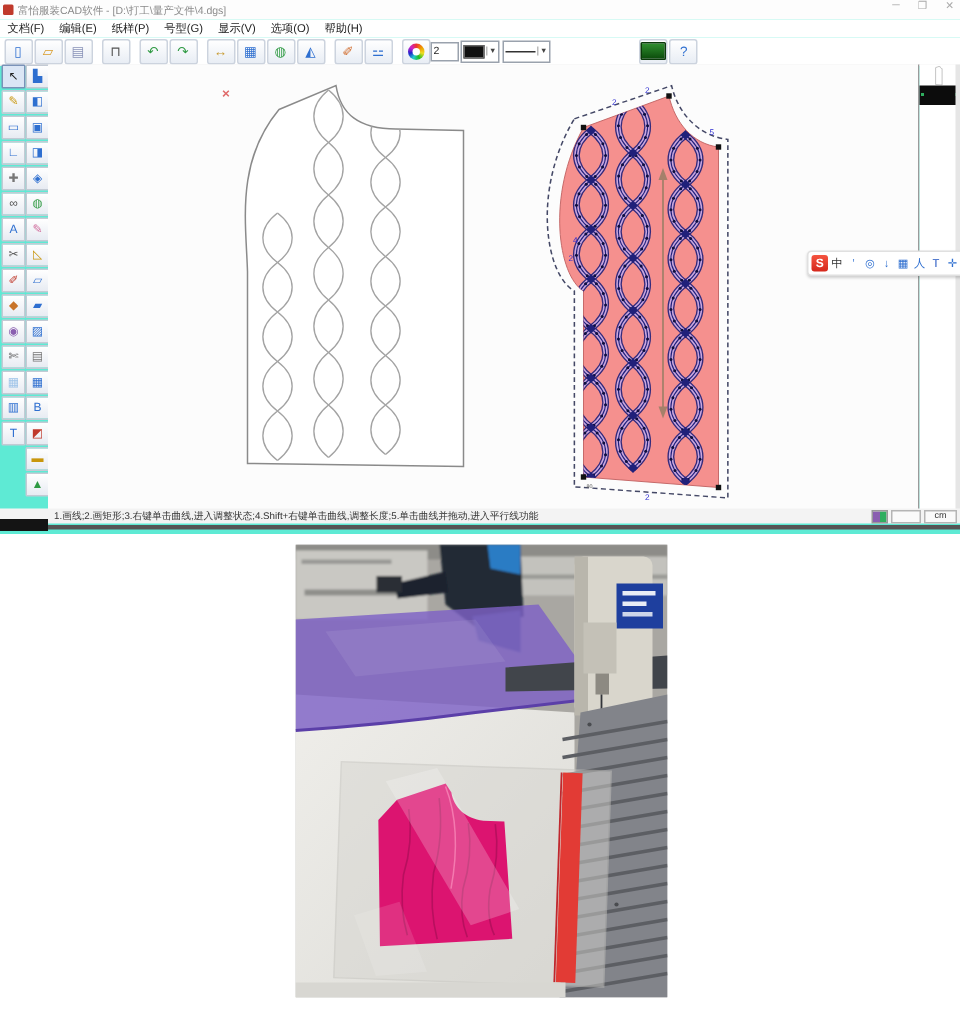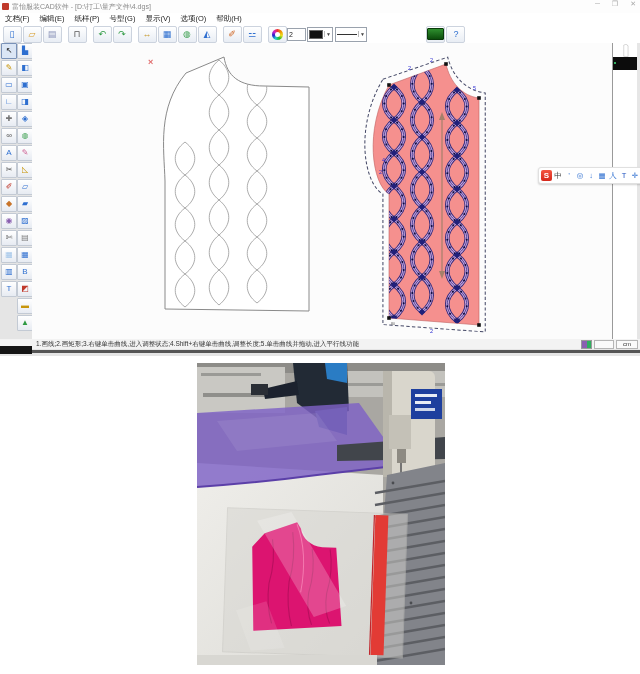--- a/index.html
+++ b/index.html
@@ -1,19 +1,19 @@
 <!DOCTYPE html>
 <html><head>
 <meta charset="utf-8">
 <style>
   html,body{margin:0;padding:0;background:#fff;}
   #stage{position:relative;width:640px;height:674px;background:#fff;overflow:hidden;
          font-family:"Liberation Sans","DejaVu Sans",sans-serif;}
   
-  #cad{position:absolute;left:0;top:0;width:640px;height:356px;background:#e5e5e5;}
+  #cad{position:absolute;left:0;top:0;width:640px;height:356px;background:#5eead4;}
   #titlebar{position:absolute;left:0;top:0;width:640px;height:13px;background:#fdfdfd;
             display:flex;align-items:center;font-size:7px;color:#8a8a8a;}
   #title-icon{width:7px;height:7px;background:#c0392b;margin:0 3px 0 2px;border-radius:1px;}
   #win-controls{position:absolute;right:4px;top:0;display:flex;gap:12px;color:#aaa;font-size:7px;}
   #menubar{position:absolute;left:0;top:13px;width:640px;height:12px;display:flex;align-items:center;
            font-size:7.5px;color:#222;background:#fff;}
   .menu-item{padding:0 5px;cursor:default;}
   #toolbar{position:absolute;left:0;top:25px;width:640px;height:18px;display:flex;align-items:center;
            padding-left:2px;background:#fff;border-bottom:1px solid #ececec;}
   .tbtn{width:17px;height:15px;margin:0 0.5px;border:1px solid #ccd3de;border-radius:2px;

